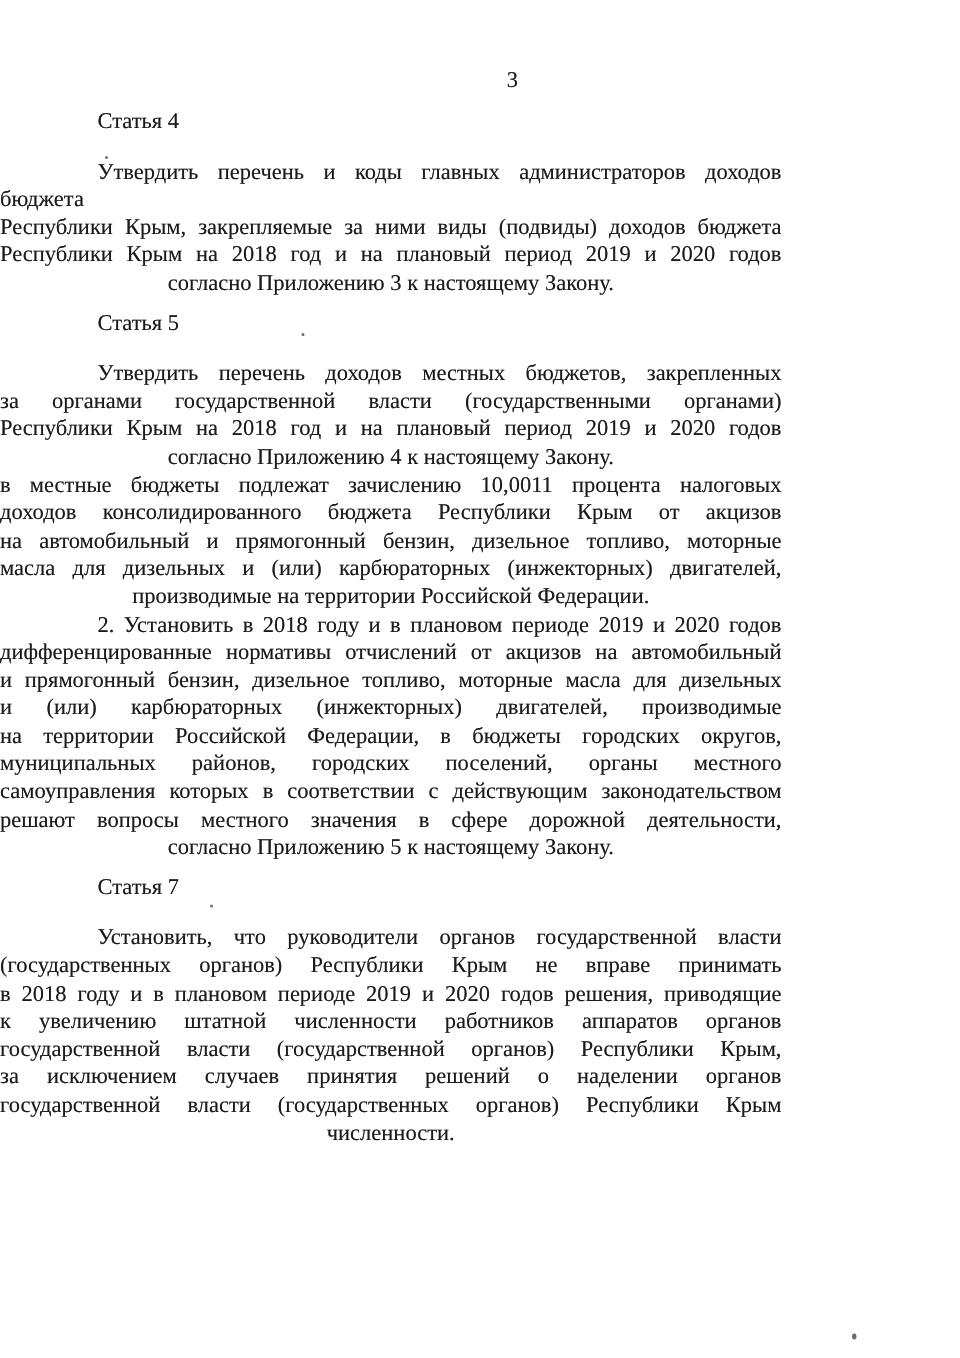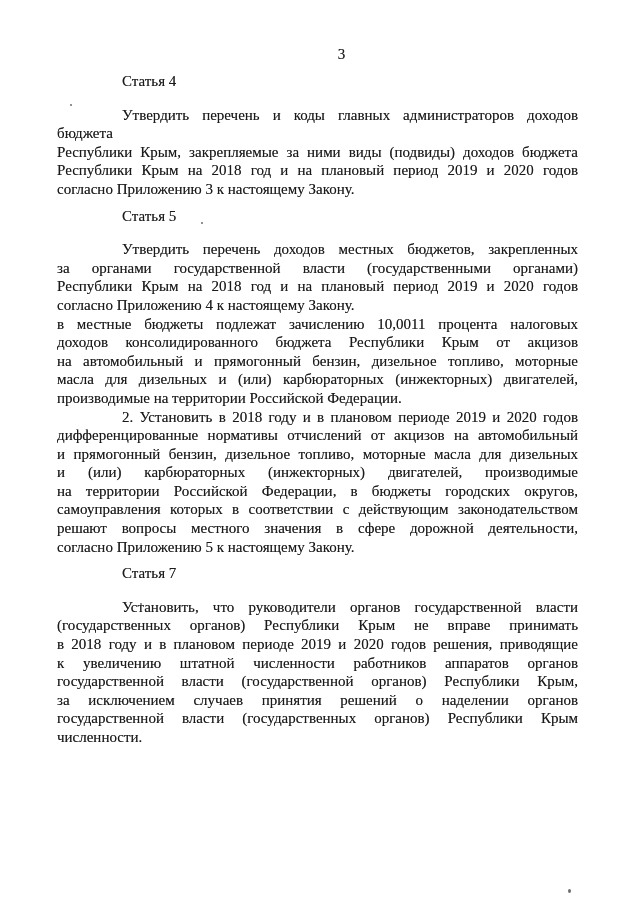--- a/index.html
+++ b/index.html
@@ -13,21 +13,20 @@
     height: 905px;
     background: #ffffff;
     overflow: hidden;
     font-family: "Liberation Serif", "DejaVu Serif", serif;
     color: #1b1b1b;
     text-shadow: 0 0 0.4px rgba(0,0,0,0.5);
     box-sizing: border-box;
     padding-top: 45px;
   }
   .content {
-    margin-left: 57px;
     width: 521px;
   }
   .page-number {
     width: 521px;
     margin-left: 57px;
     position: relative;
     left: 24px;
     text-align: center;
     font-size: 15px;
     line-height: 19px;
@@ -38,21 +37,21 @@
     margin: 8px 0 15px 0;
     padding-left: 65px;
   }
   .paragraph {
     margin: 0;
     font-family: Liberation Serif, serif;
   }
   .line {
     font-size: 15px;
     line-height: 18.6px;
-    text-align: left;
+    text-align: center;
     white-space: normal;
   }
   .line.justify {
     text-align: justify;
     text-align-last: justify;
   }
   .line.first {
     text-indent: 65px;
   }
   .speck {
@@ -93,20 +92,21 @@
           <div class="line justify">на&nbsp;автомобильный и прямогонный бензин, дизельное топливо, моторные</div>
           <div class="line justify">масла для дизельных и (или) карбюраторных (инжекторных) двигателей,</div>
           <div class="line">производимые на территории Российской Федерации.</div>
         </div>
         <div class="paragraph">
           <div class="line first justify">2. Установить в 2018 году и в плановом периоде 2019 и 2020 годов</div>
           <div class="line justify">дифференцированные нормативы отчислений от акцизов на автомобильный</div>
           <div class="line justify">и прямогонный бензин, дизельное топливо, моторные масла для дизельных</div>
           <div class="line justify">и&nbsp;(или) карбюраторных (инжекторных) двигателей, производимые</div>
           <div class="line justify">на&nbsp;территории Российской Федерации, в бюджеты городских округов,</div>
+          <div class="line justify">муниципальных районов, городских поселений, органы местного</div>
           <div class="line justify">самоуправления которых в соответствии с действующим законодательством</div>
           <div class="line justify">решают вопросы местного значения в сфере дорожной деятельности,</div>
           <div class="line">согласно Приложению 5 к настоящему Закону.</div>
         </div>
       </div>
       <div class="article">
         <div class="article-heading">Статья 7</div>
         <div class="paragraph">
           <div class="line first justify">Установить, что руководители органов государственной власти</div>
           <div class="line justify">(государственных органов) Республики Крым не вправе принимать</div>

